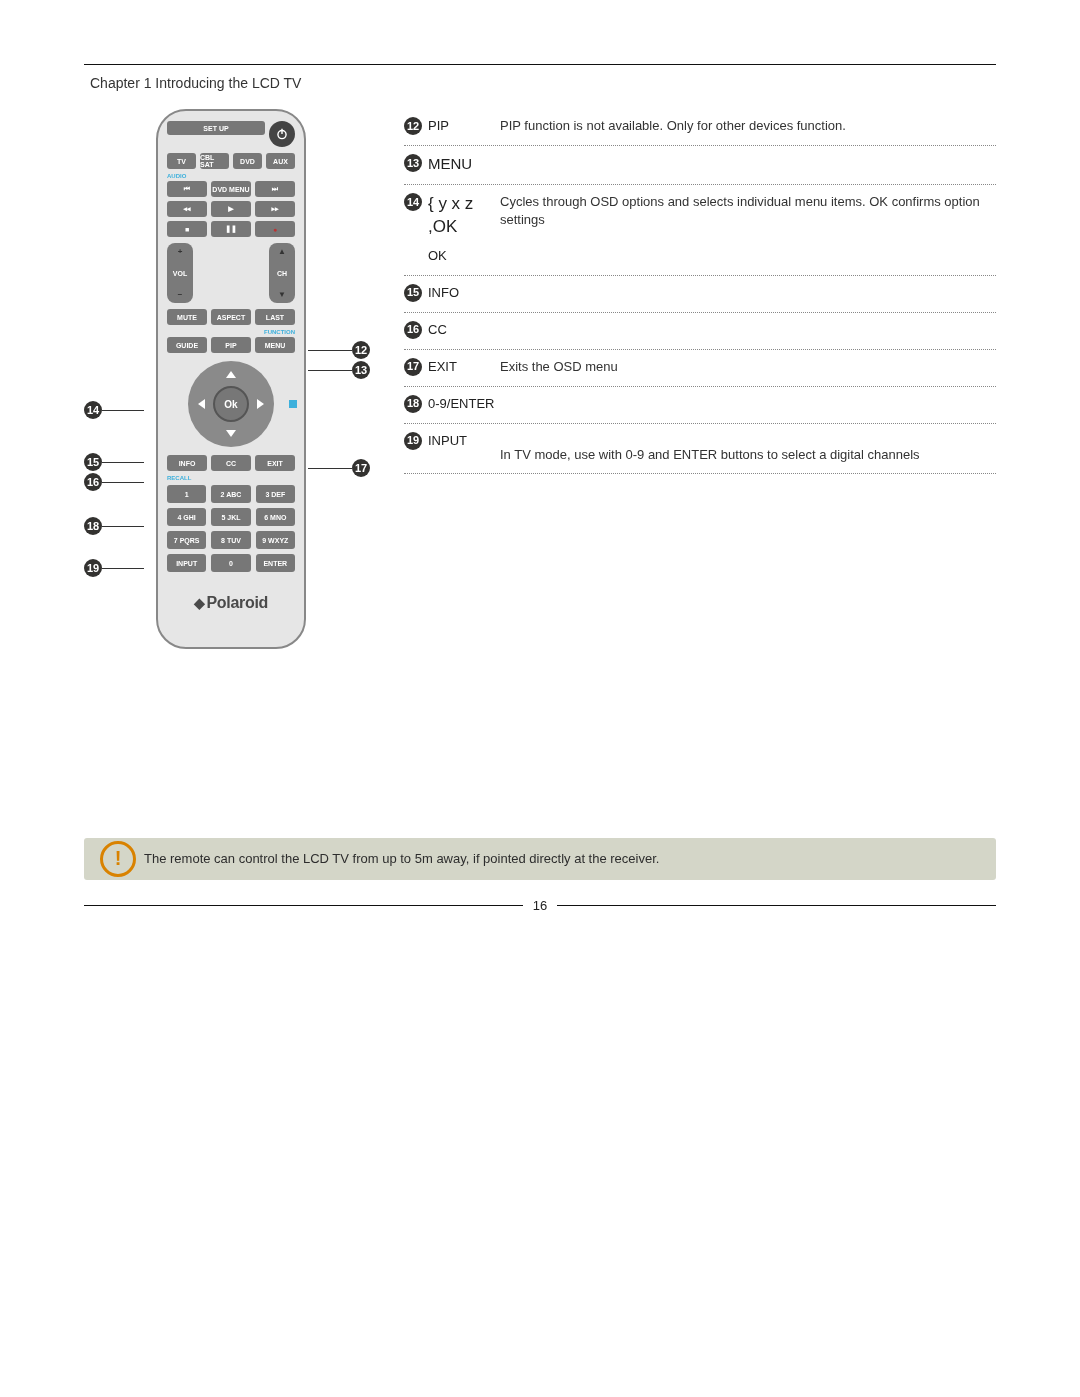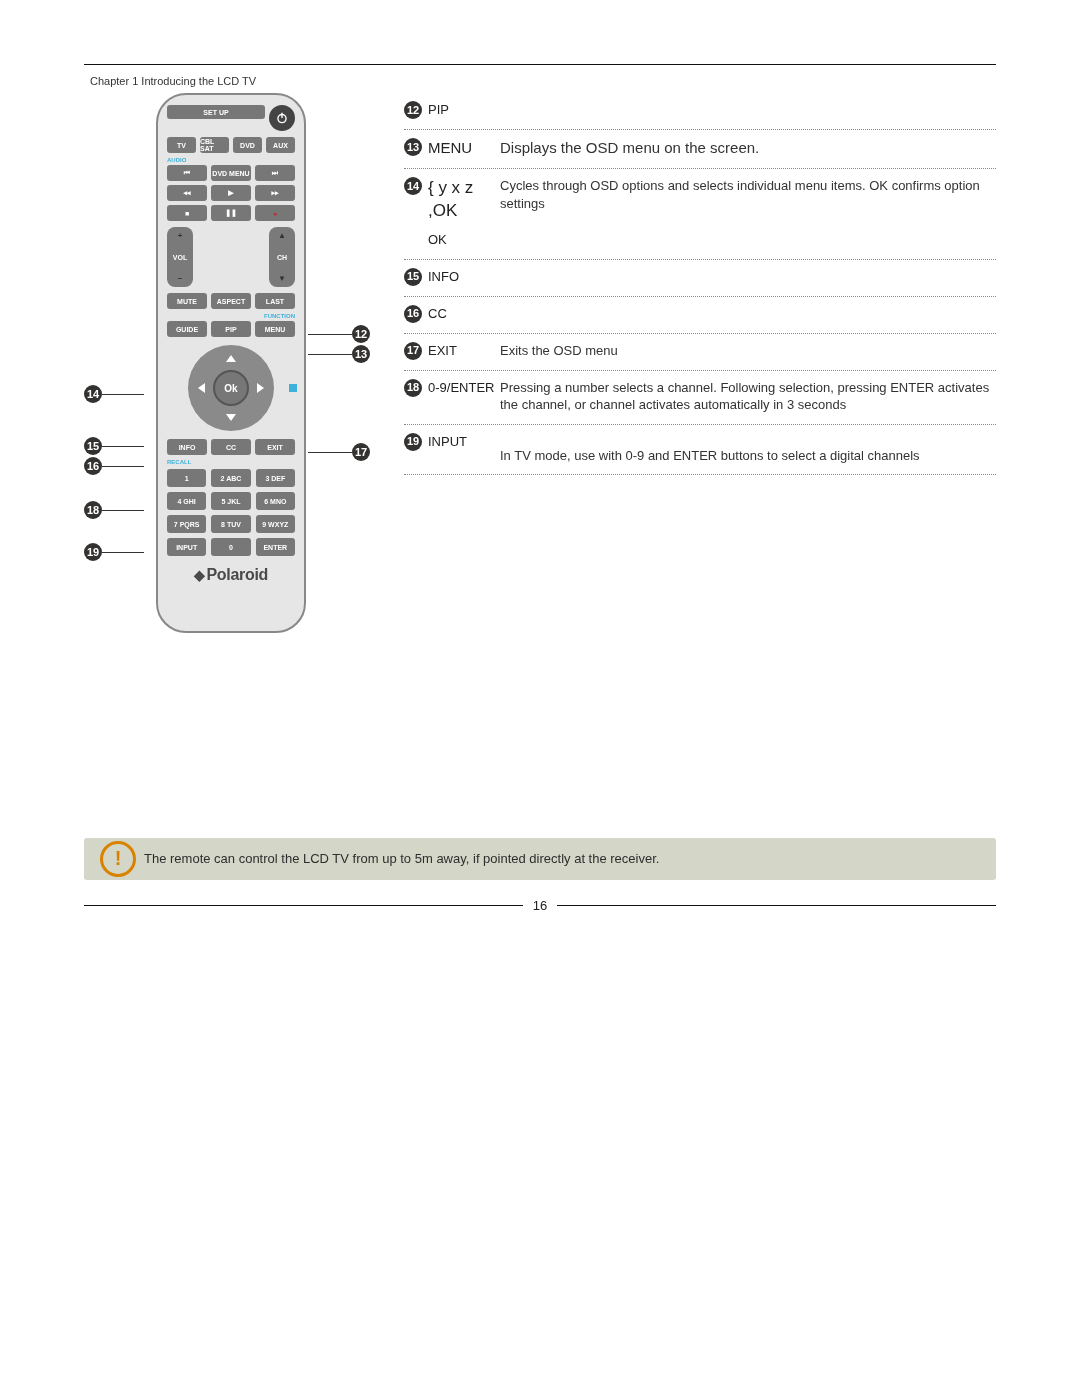--- a/index.html
+++ b/index.html
@@ -1,18 +1,18 @@
 <!DOCTYPE html>
 <html><head>
 <meta charset="utf-8">
 <style>
   html,body{margin:0;padding:0;background:#fff;font-family:Arial,Helvetica,sans-serif;color:#222}
   .page{width:1080px;height:1397px;position:relative;box-sizing:border-box;padding:40px 84px 0 84px}
   .top-rule{border:0;border-top:1.5px solid #111;margin:24px 0 10px 0}
-  .chapter{font-size:11px;color:#333;margin:0 0 6px 6px}
+  .chapter{font-size:14px;color:#333;margin:0 0 18px 6px}
   .content{display:flex;align-items:flex-start}
 
   
   .remote-wrap{width:300px;position:relative;height:560px}
   .remote{position:absolute;left:72px;top:0;width:150px;height:540px;
     background:#e6e6e6;border:2px solid #888;border-radius:30px;box-sizing:border-box;
     padding:10px 9px 12px 9px}
   .rkey{background:#777;color:#fff;font-size:7px;font-weight:600;display:flex;align-items:center;justify-content:center;
     height:16px;border-radius:3px;box-sizing:border-box}
   .rrow{display:flex;gap:4px;margin-bottom:4px;justify-content:space-between}
@@ -28,21 +28,21 @@
   .dpad{position:relative;height:94px;margin:2px 0 4px 0}
   .wheel{position:absolute;left:50%;top:50%;transform:translate(-50%,-50%);width:86px;height:86px;border-radius:50%;background:#8a8a8a;display:flex;align-items:center;justify-content:center}
   .ok{width:32px;height:32px;border-radius:50%;background:#777;border:2px solid #555;font-size:10px;color:#fff;font-weight:600;display:flex;align-items:center;justify-content:center}
   .darr{position:absolute;width:0;height:0;border-style:solid}
   .darr.up{left:50%;top:10px;transform:translateX(-50%);border-width:0 5px 7px 5px;border-color:transparent transparent #fff transparent}
   .darr.dn{left:50%;bottom:10px;transform:translateX(-50%);border-width:7px 5px 0 5px;border-color:#fff transparent transparent transparent}
   .darr.lf{top:50%;left:10px;transform:translateY(-50%);border-width:5px 7px 5px 0;border-color:transparent #fff transparent transparent}
   .darr.rt{top:50%;right:10px;transform:translateY(-50%);border-width:5px 0 5px 7px;border-color:transparent transparent transparent #fff}
   .numpad{display:grid;grid-template-columns:repeat(3,1fr);gap:5px;margin-top:4px}
   .numpad .rkey{height:18px;font-size:7px}
-  .logo{font-size:16px;font-weight:700;color:#4a4a4a;text-align:center;margin-top:10px;letter-spacing:-.3px}
+  .logo{font-size:16px;font-weight:700;color:#4a4a4a;text-align:center;margin-top:22px;letter-spacing:-.3px}
   .logo .diamond{font-size:14px;margin-right:2px}
 
   
   .cir{width:18px;height:18px;border-radius:50%;background:#333230;color:#fff;font-size:11px;font-weight:700;display:flex;align-items:center;justify-content:center}
   .callout{position:absolute;display:flex;align-items:center}
   .callout .lead{width:44px;height:0;border-top:1px solid #333}
   .callout.lft .lead{width:42px}
   .callout.lft{flex-direction:row-reverse}
   .cyan-sq{width:8px;height:8px;background:#3db0dc;margin-left:4px}
 
@@ -195,27 +195,27 @@
           <div class="cir">17</div>
         </div>
     </div>
 
     <div class="tbl">
       <div class="row">
         <div class="num">
             <div class="cir">12</div>
           </div>
         <div class="lbl">PIP</div>
+        <div class="desc">PIP function is not available. Only for other devices function.</div>
       </div>
       <div class="row" style="font-size:15px">
         <div class="num">
             <div class="cir">13</div>
           </div>
         <div class="lbl">MENU</div>
-        <div class="desc">Displays the OSD menu on the screen.</div>
       </div>
       <div style="border-bottom:1px dotted #888">
         <div class="row" style="border:0;padding-bottom:6px">
           <div class="num">
               <div class="cir">14</div>
             </div>
           <div class="lbl" style="flex:0 0 72px;font-size:17px">{   y  x z  ,OK</div>
           <div class="desc">Cycles through OSD options and selects individual menu items. OK confirms option settings</div>
         </div>
         <div class="row" style="border:0;padding-top:2px">
@@ -240,21 +240,20 @@
             <div class="cir">17</div>
           </div>
         <div class="lbl">EXIT</div>
         <div class="desc">Exits the OSD menu</div>
       </div>
       <div class="row">
         <div class="num">
             <div class="cir">18</div>
           </div>
         <div class="lbl">0-9/ENTER</div>
-        <div class="desc">Pressing a number selects a channel. Following selection, pressing ENTER activates the channel, or channel activates automatically in 3 seconds</div>
       </div>
       <div class="row">
         <div class="num">
             <div class="cir">19</div>
           </div>
         <div class="lbl">INPUT</div>
         <div class="desc">
           <div class="extra" style="margin-top:14px">In TV mode, use with 0-9 and ENTER buttons to select a digital channels</div>
         </div>
       </div>

